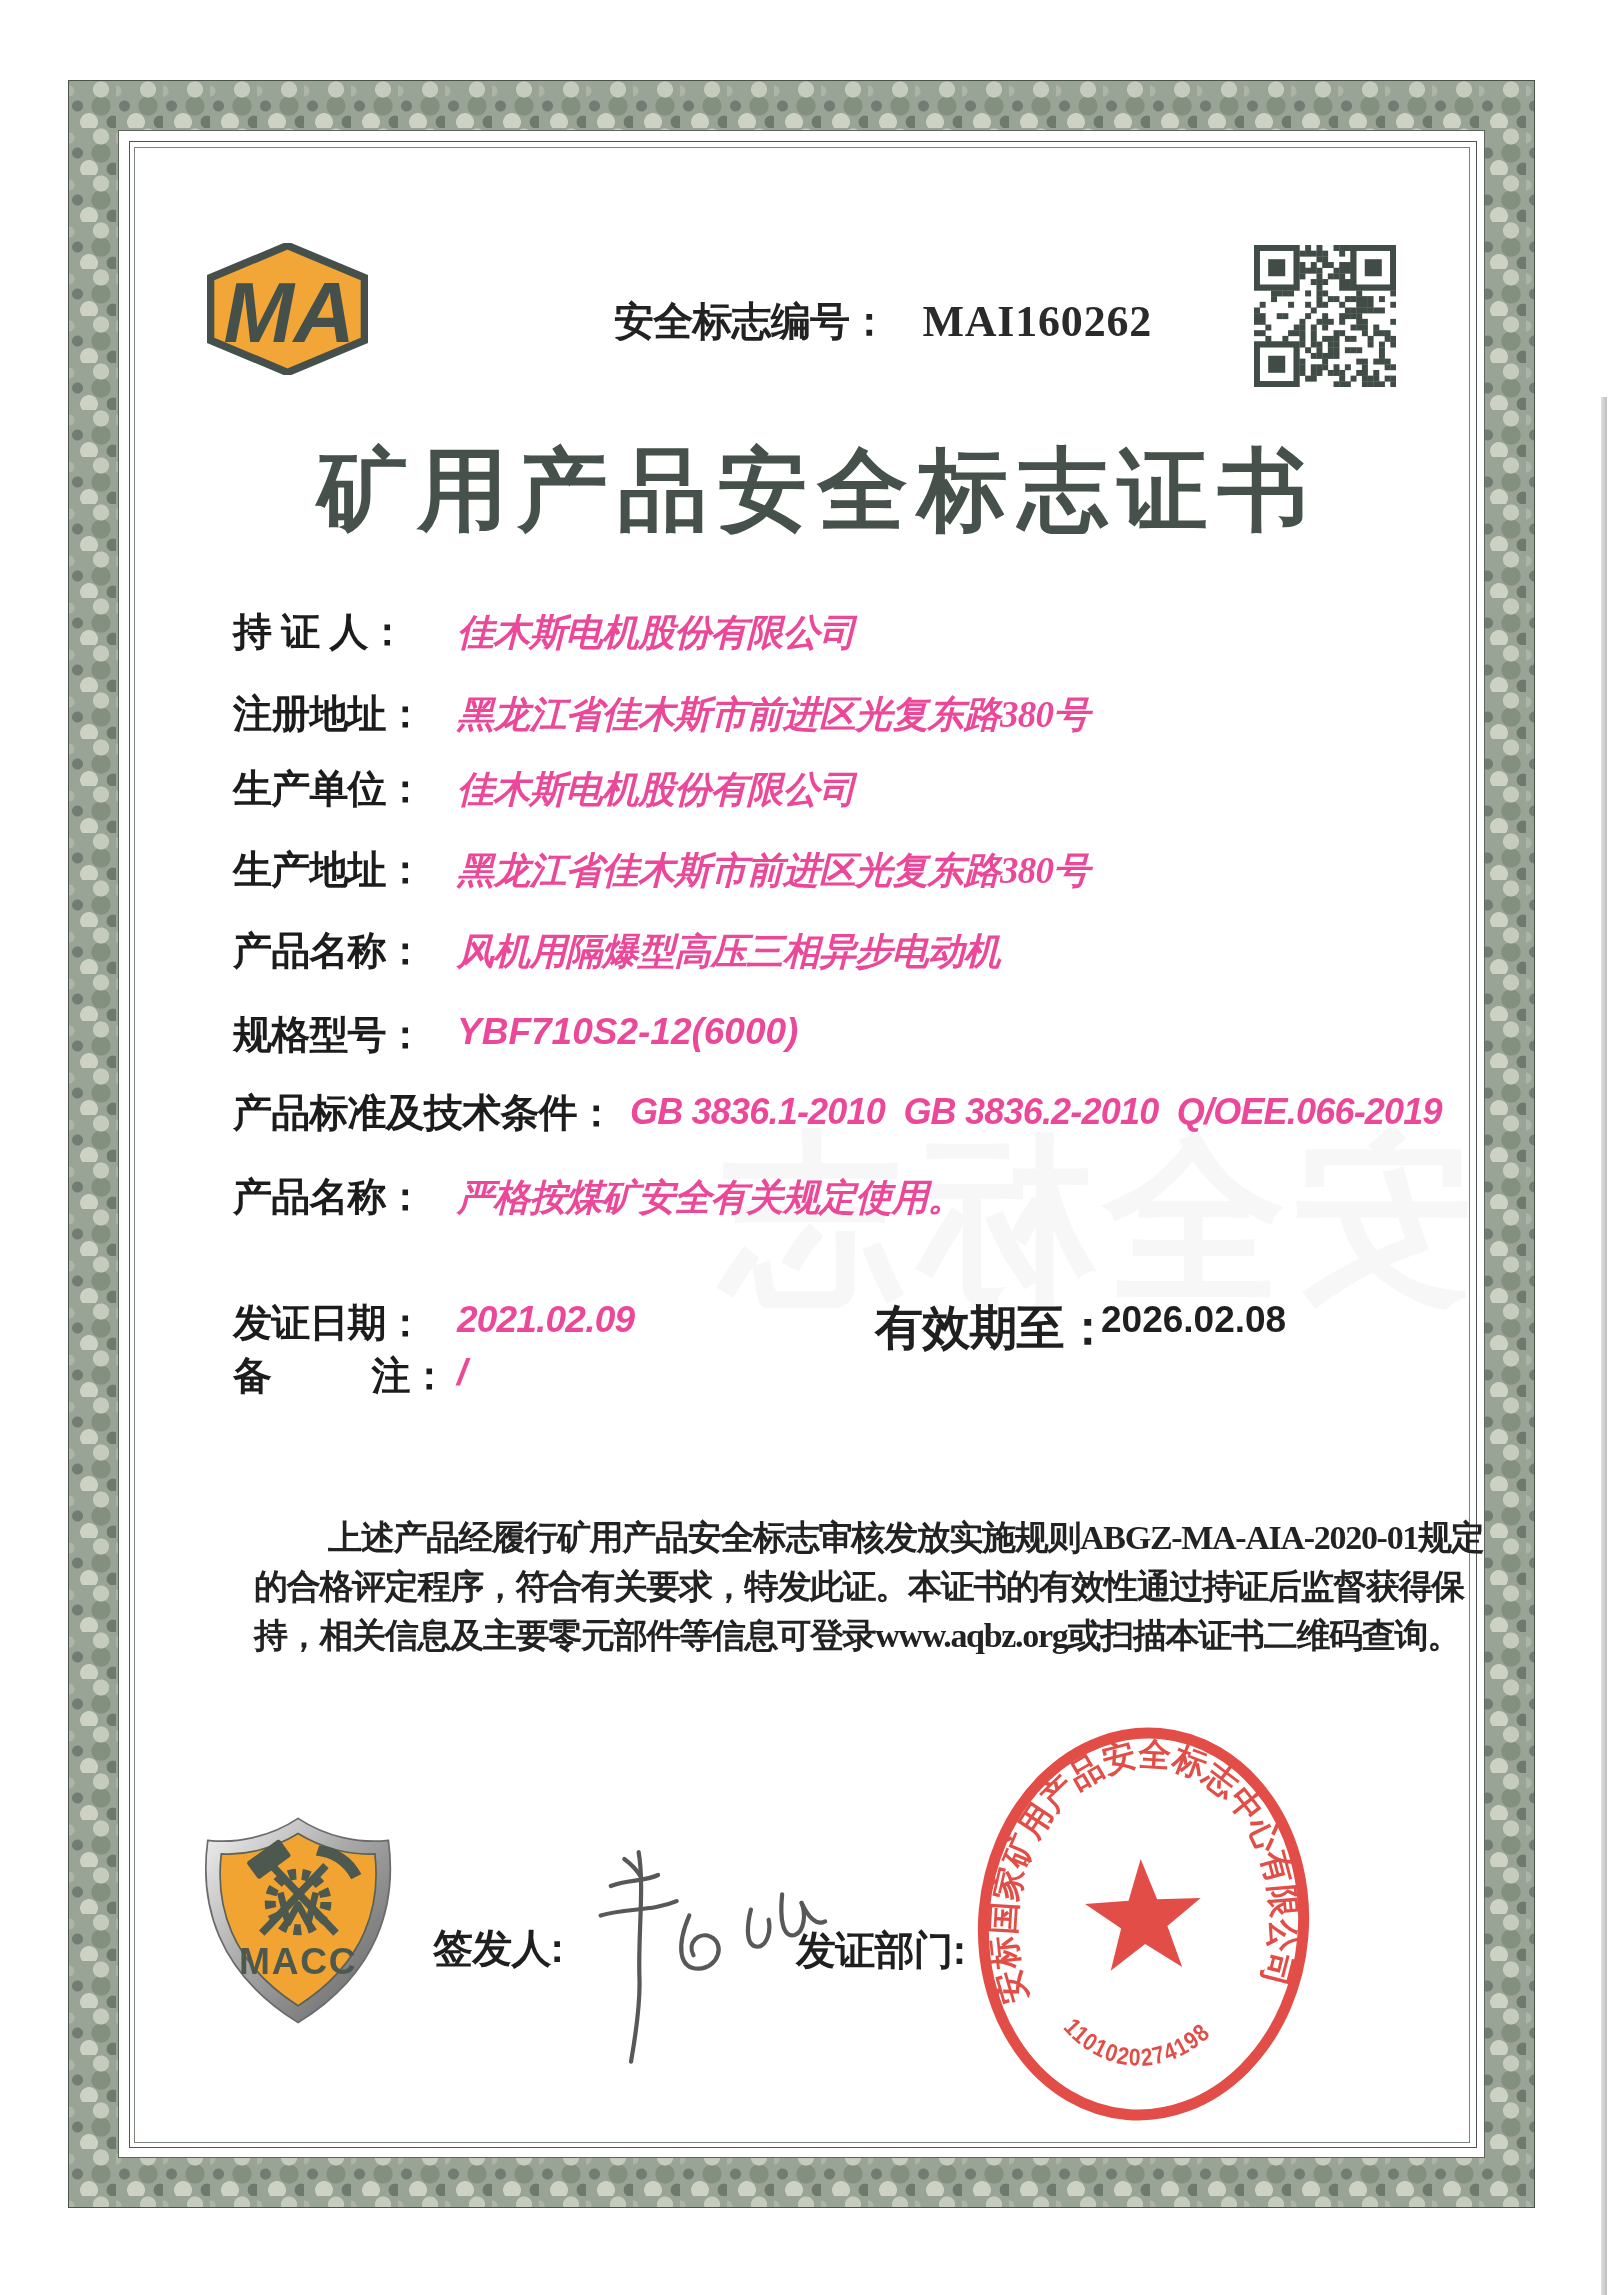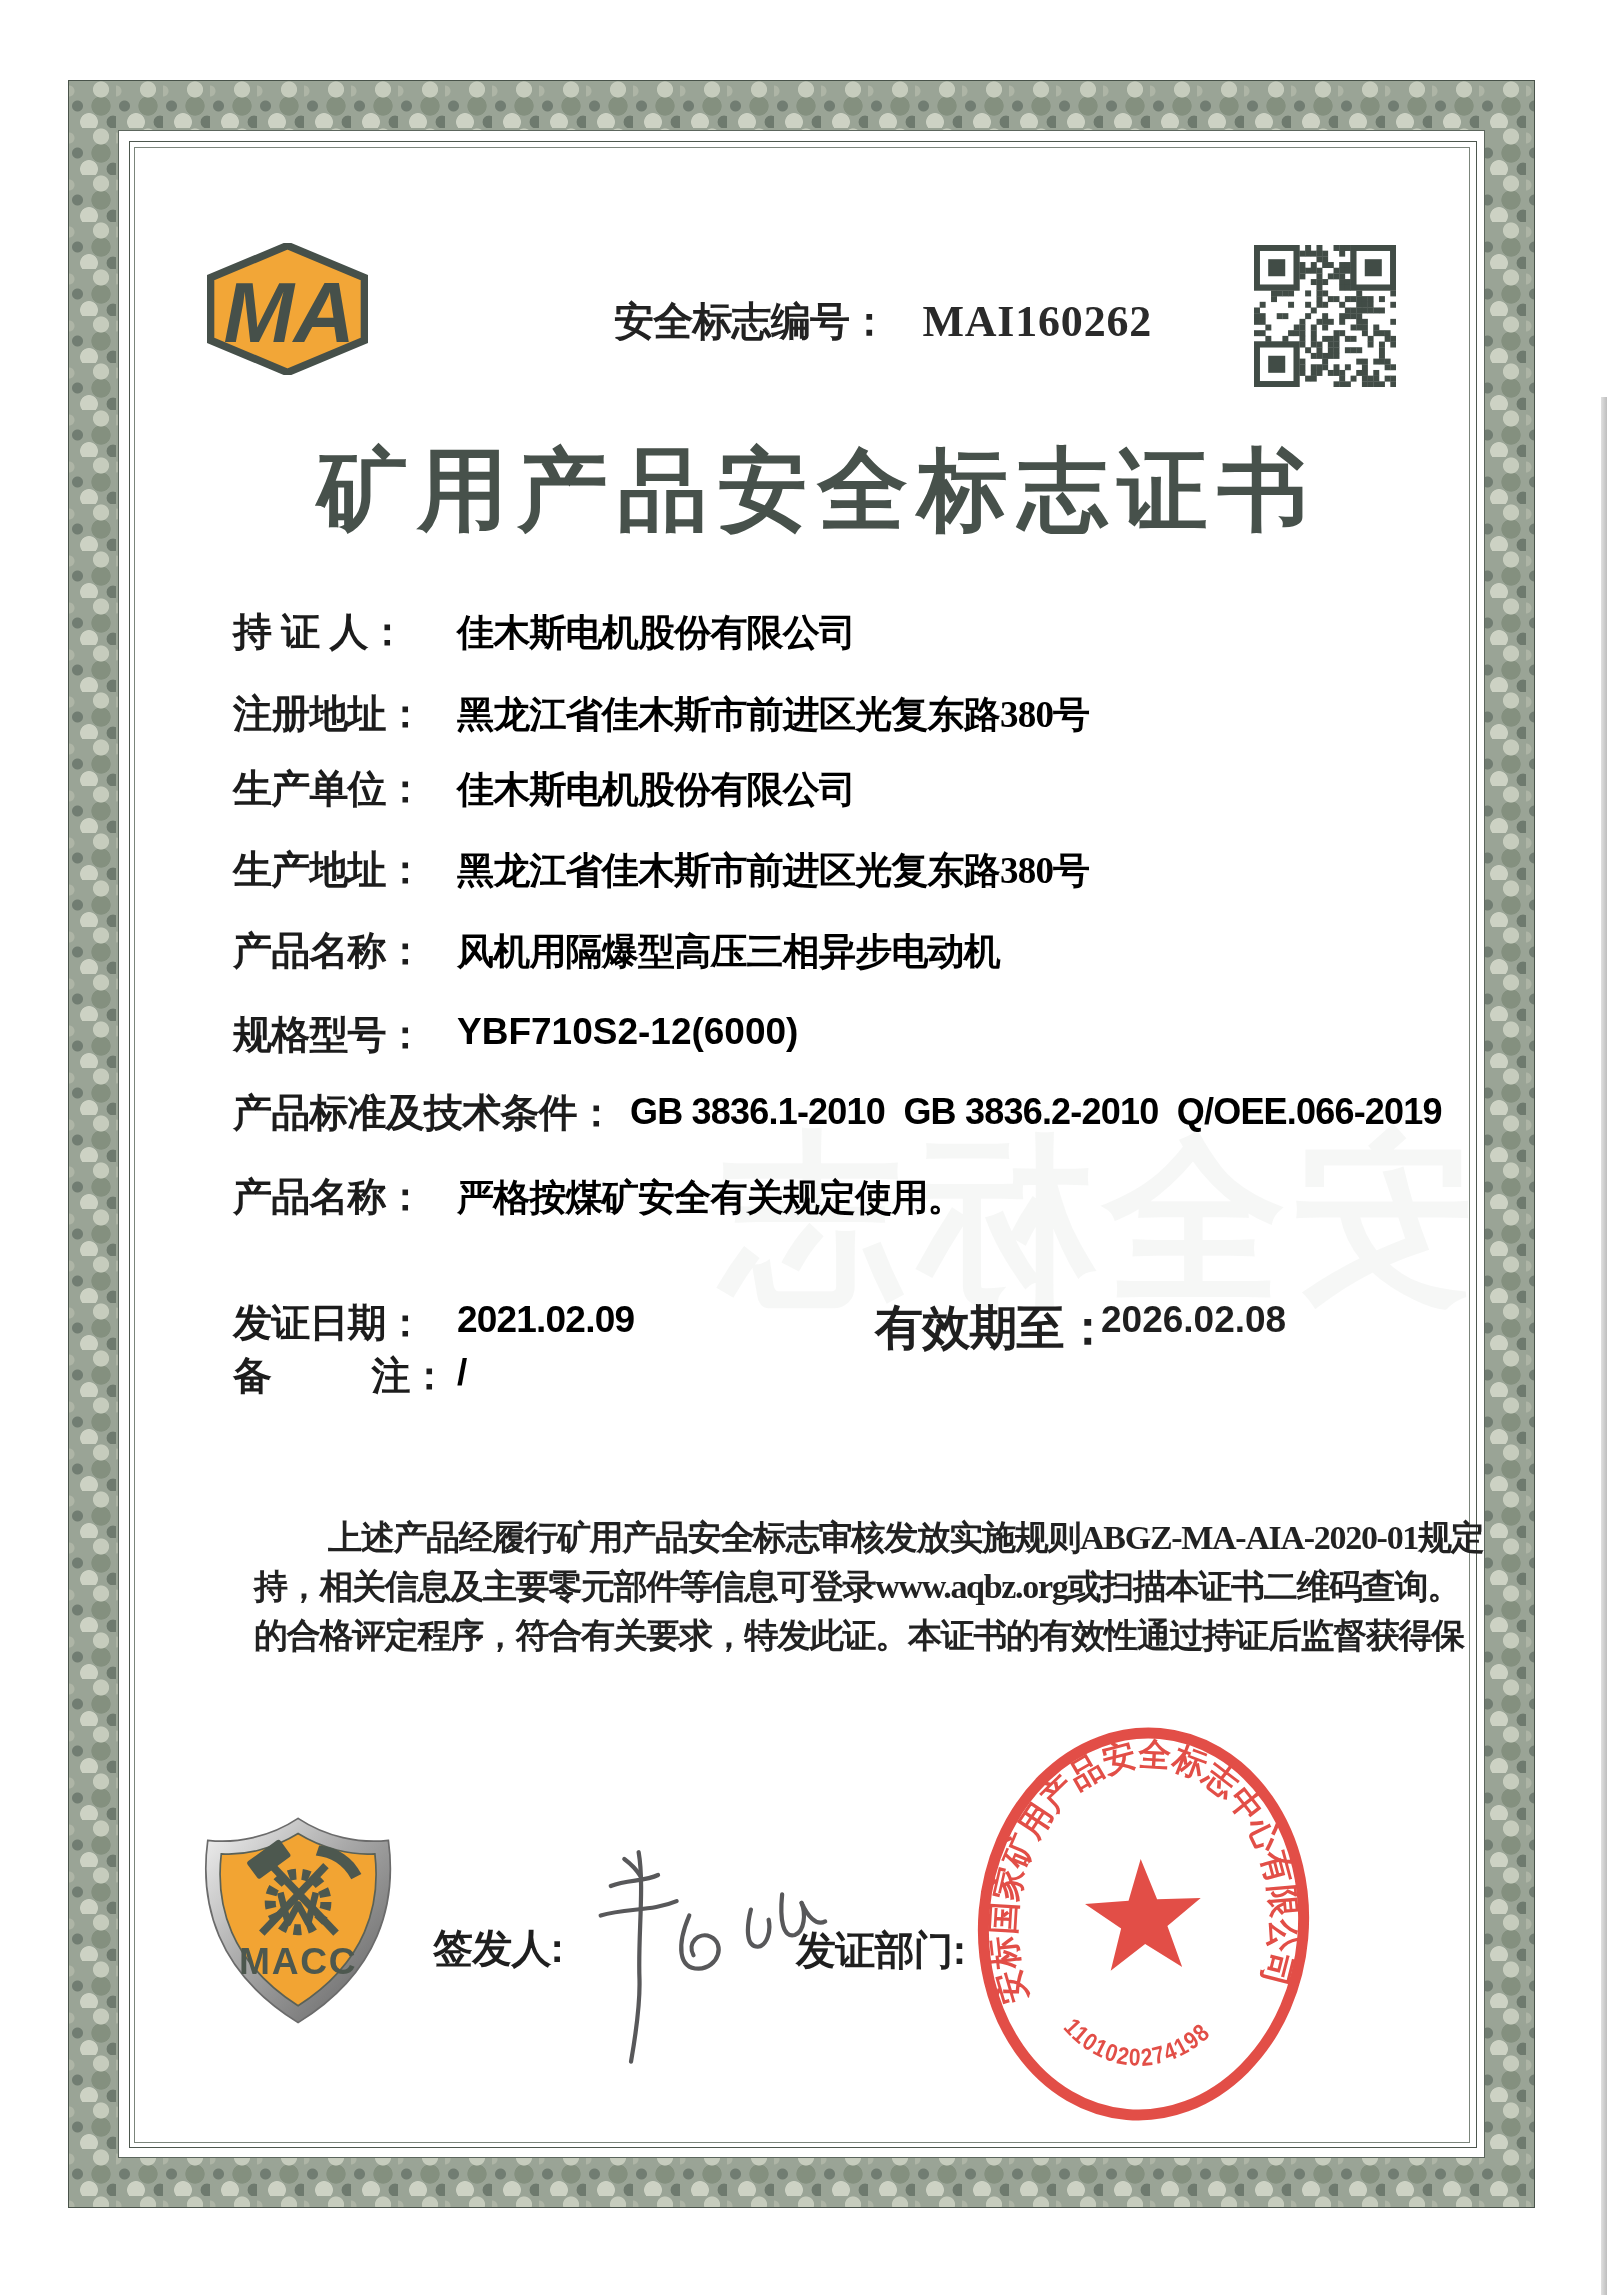--- a/index.html
+++ b/index.html
@@ -31,21 +31,21 @@
 
   #ma-num-row{left:614px;top:294px;display:flex;align-items:center;gap:34px;}
   #ma-num-row .lbl{font-size:40px;color:#222;}
   #ma-num-row .num{font-size:44px;font-weight:700;color:#2a2a2a;letter-spacing:0.8px;}
 
   #cert-title{left:0;top:430px;width:1635px;text-align:center;font-size:90px;font-weight:700;
         color:#47514b;letter-spacing:10px;white-space:nowrap;}
 
   .frow{height:52px;white-space:nowrap;}
   .frow .lbl{position:absolute;left:233px;top:0;font-size:39px;color:#1c1c1c;}
-  .frow .val{position:absolute;left:457px;top:2.5px;font-size:37px;font-weight:600;color:#000000;letter-spacing:-0.8px;}
+  .frow .val{position:absolute;left:457px;top:2.5px;font-size:37px;font-weight:600;color:#ec4899;letter-spacing:-0.8px;font-style:italic;}
   .frow .val.code{font-family:"Liberation Sans",sans-serif;font-weight:700;font-size:37px;letter-spacing:0;}
   .frow .val.longv{left:630px;font-family:"Liberation Sans",sans-serif;font-weight:700;font-size:36px;top:5px;}
 
   #date-row .lbl2{position:absolute;left:875px;top:0;font-size:48px;}
   #date-row .val2{position:absolute;left:1101px;top:2.5px;font-size:37px;font-weight:700;
         font-family:"Liberation Sans",sans-serif;}
   #date-row .val, #date-row .val2, #remark-row .val{font-family:"Liberation Sans",sans-serif;font-weight:700;}
 
   #statement{left:254px;top:1513px;width:1188px;font-size:34px;line-height:49px;
         font-weight:600;color:#222;letter-spacing:-1.3px;}
@@ -327,22 +327,22 @@
     <span class="val2">2026.02.08</span>
   </div>
 
   <div id="remark-row" class="frow abs" style="left:0;top:1349px;width:1623px;">
     <span class="lbl ht pre">备          注：</span>
     <span class="val">/</span>
   </div>
 
   <div id="statement" class="abs st">
     <div class="ln first">上述产品经履行矿用产品安全标志审核发放实施规则ABGZ-MA-AIA-2020-01规定</div>
+    <div class="ln">的合格评定程序，符合有关要求，特发此证。本证书的有效性通过持证后监督获得保</div>
     <div class="ln">持，相关信息及主要零元部件等信息可登录www.aqbz.org或扫描本证书二维码查询。</div>
-    <div class="ln">的合格评定程序，符合有关要求，特发此证。本证书的有效性通过持证后监督获得保</div>
   </div>
 
   <svg class="abs" style="left:199px;top:1815px;" width="199" height="211" viewBox="0 0 235 250">
     <defs>
       <linearGradient id="mg" x1="0" y1="0" x2="1" y2="1">
         <stop offset="0" stop-color="#f4f4f4"></stop>
           <stop offset="0.45" stop-color="#a8a8a8"></stop>
         <stop offset="1" stop-color="#5e5e5e"></stop>
       </linearGradient>
     </defs>

